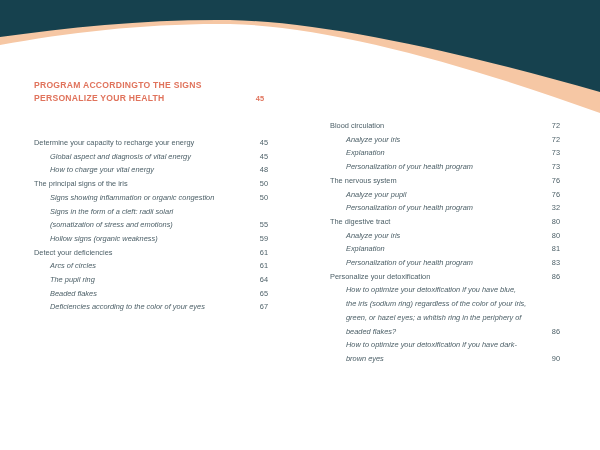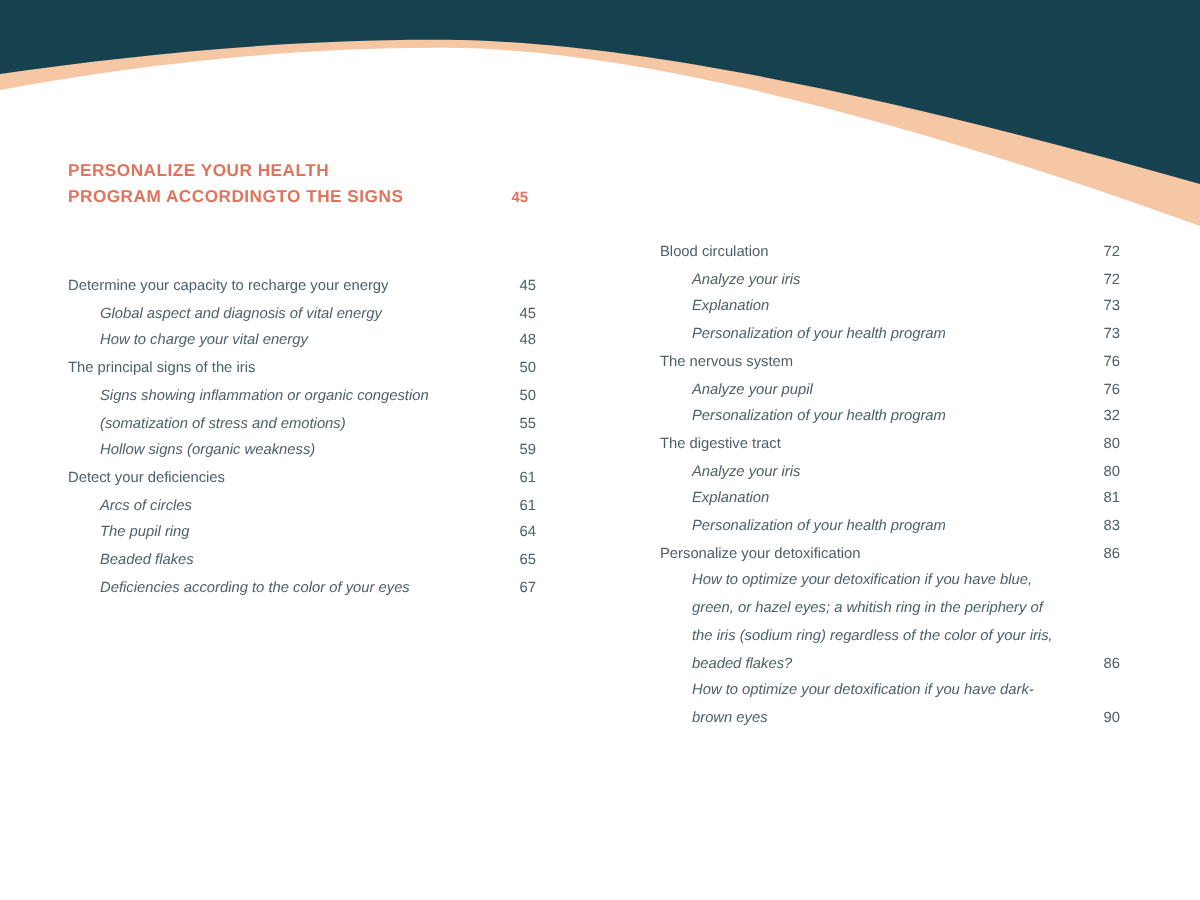--- a/index.html
+++ b/index.html
@@ -62,22 +62,22 @@
 </style>
 </head>
 <body>
 
 <svg class="wave-header" viewBox="0 0 600 140" preserveAspectRatio="none" aria-hidden="true">
   <path class="wave-peach" d="M0 0 H600 V113 C470 66 330 26 230 24 C150 23 70 32 0 45 Z"></path>
   <path class="wave-teal" d="M0 0 H600 V92 C470 55 330 22 230 20 C150 19 70 27 0 37 Z"></path>
 </svg>
 
 <div class="page-title">
+  <div>PROGRAM ACCORDINGTO THE SIGNS</div>
   <div>PERSONALIZE YOUR HEALTH</div>
-  <div>PROGRAM ACCORDINGTO THE SIGNS</div>
   <span class="title-page-num">45</span>
 </div>
 
 <div class="toc-column left">
     <div class="toc-row">
       <span class="toc-label">Determine your capacity to recharge your energy</span>
       <span class="toc-page">45</span>
     </div>
     <div class="toc-row indent">
       <span class="toc-label">Global aspect and diagnosis of vital energy</span>
@@ -89,20 +89,24 @@
     </div>
     <div class="toc-row">
       <span class="toc-label">The principal signs of the iris</span>
       <span class="toc-page">50</span>
     </div>
     <div class="toc-row indent">
       <span class="toc-label">Signs showing inflammation or organic congestion</span>
       <span class="toc-page">50</span>
     </div>
     <div class="toc-row indent">
+      <span class="toc-label">Signs in the form of a cleft: radii solari</span>
+      <span class="toc-page"></span>
+    </div>
+    <div class="toc-row indent">
       <span class="toc-label">(somatization of stress and emotions)</span>
       <span class="toc-page">55</span>
     </div>
     <div class="toc-row indent">
       <span class="toc-label">Hollow signs (organic weakness)</span>
       <span class="toc-page">59</span>
     </div>
     <div class="toc-row">
       <span class="toc-label">Detect your deficiencies</span>
       <span class="toc-page">61</span>
@@ -172,25 +176,25 @@
     </div>
     <div class="toc-row">
       <span class="toc-label">Personalize your detoxification</span>
       <span class="toc-page">86</span>
     </div>
     <div class="toc-row indent">
       <span class="toc-label">How to optimize your detoxification if you have blue,</span>
       <span class="toc-page"></span>
     </div>
     <div class="toc-row indent">
+      <span class="toc-label">the iris (sodium ring) regardless of the color of your iris,</span>
+      <span class="toc-page"></span>
+    </div>
+    <div class="toc-row indent">
       <span class="toc-label">green, or hazel eyes; a whitish ring in the periphery of</span>
-      <span class="toc-page"></span>
-    </div>
-    <div class="toc-row indent">
-      <span class="toc-label">the iris (sodium ring) regardless of the color of your iris,</span>
       <span class="toc-page"></span>
     </div>
     <div class="toc-row indent">
       <span class="toc-label">beaded flakes?</span>
       <span class="toc-page">86</span>
     </div>
     <div class="toc-row indent">
       <span class="toc-label">How to optimize your detoxification if you have dark-</span>
       <span class="toc-page"></span>
     </div>

